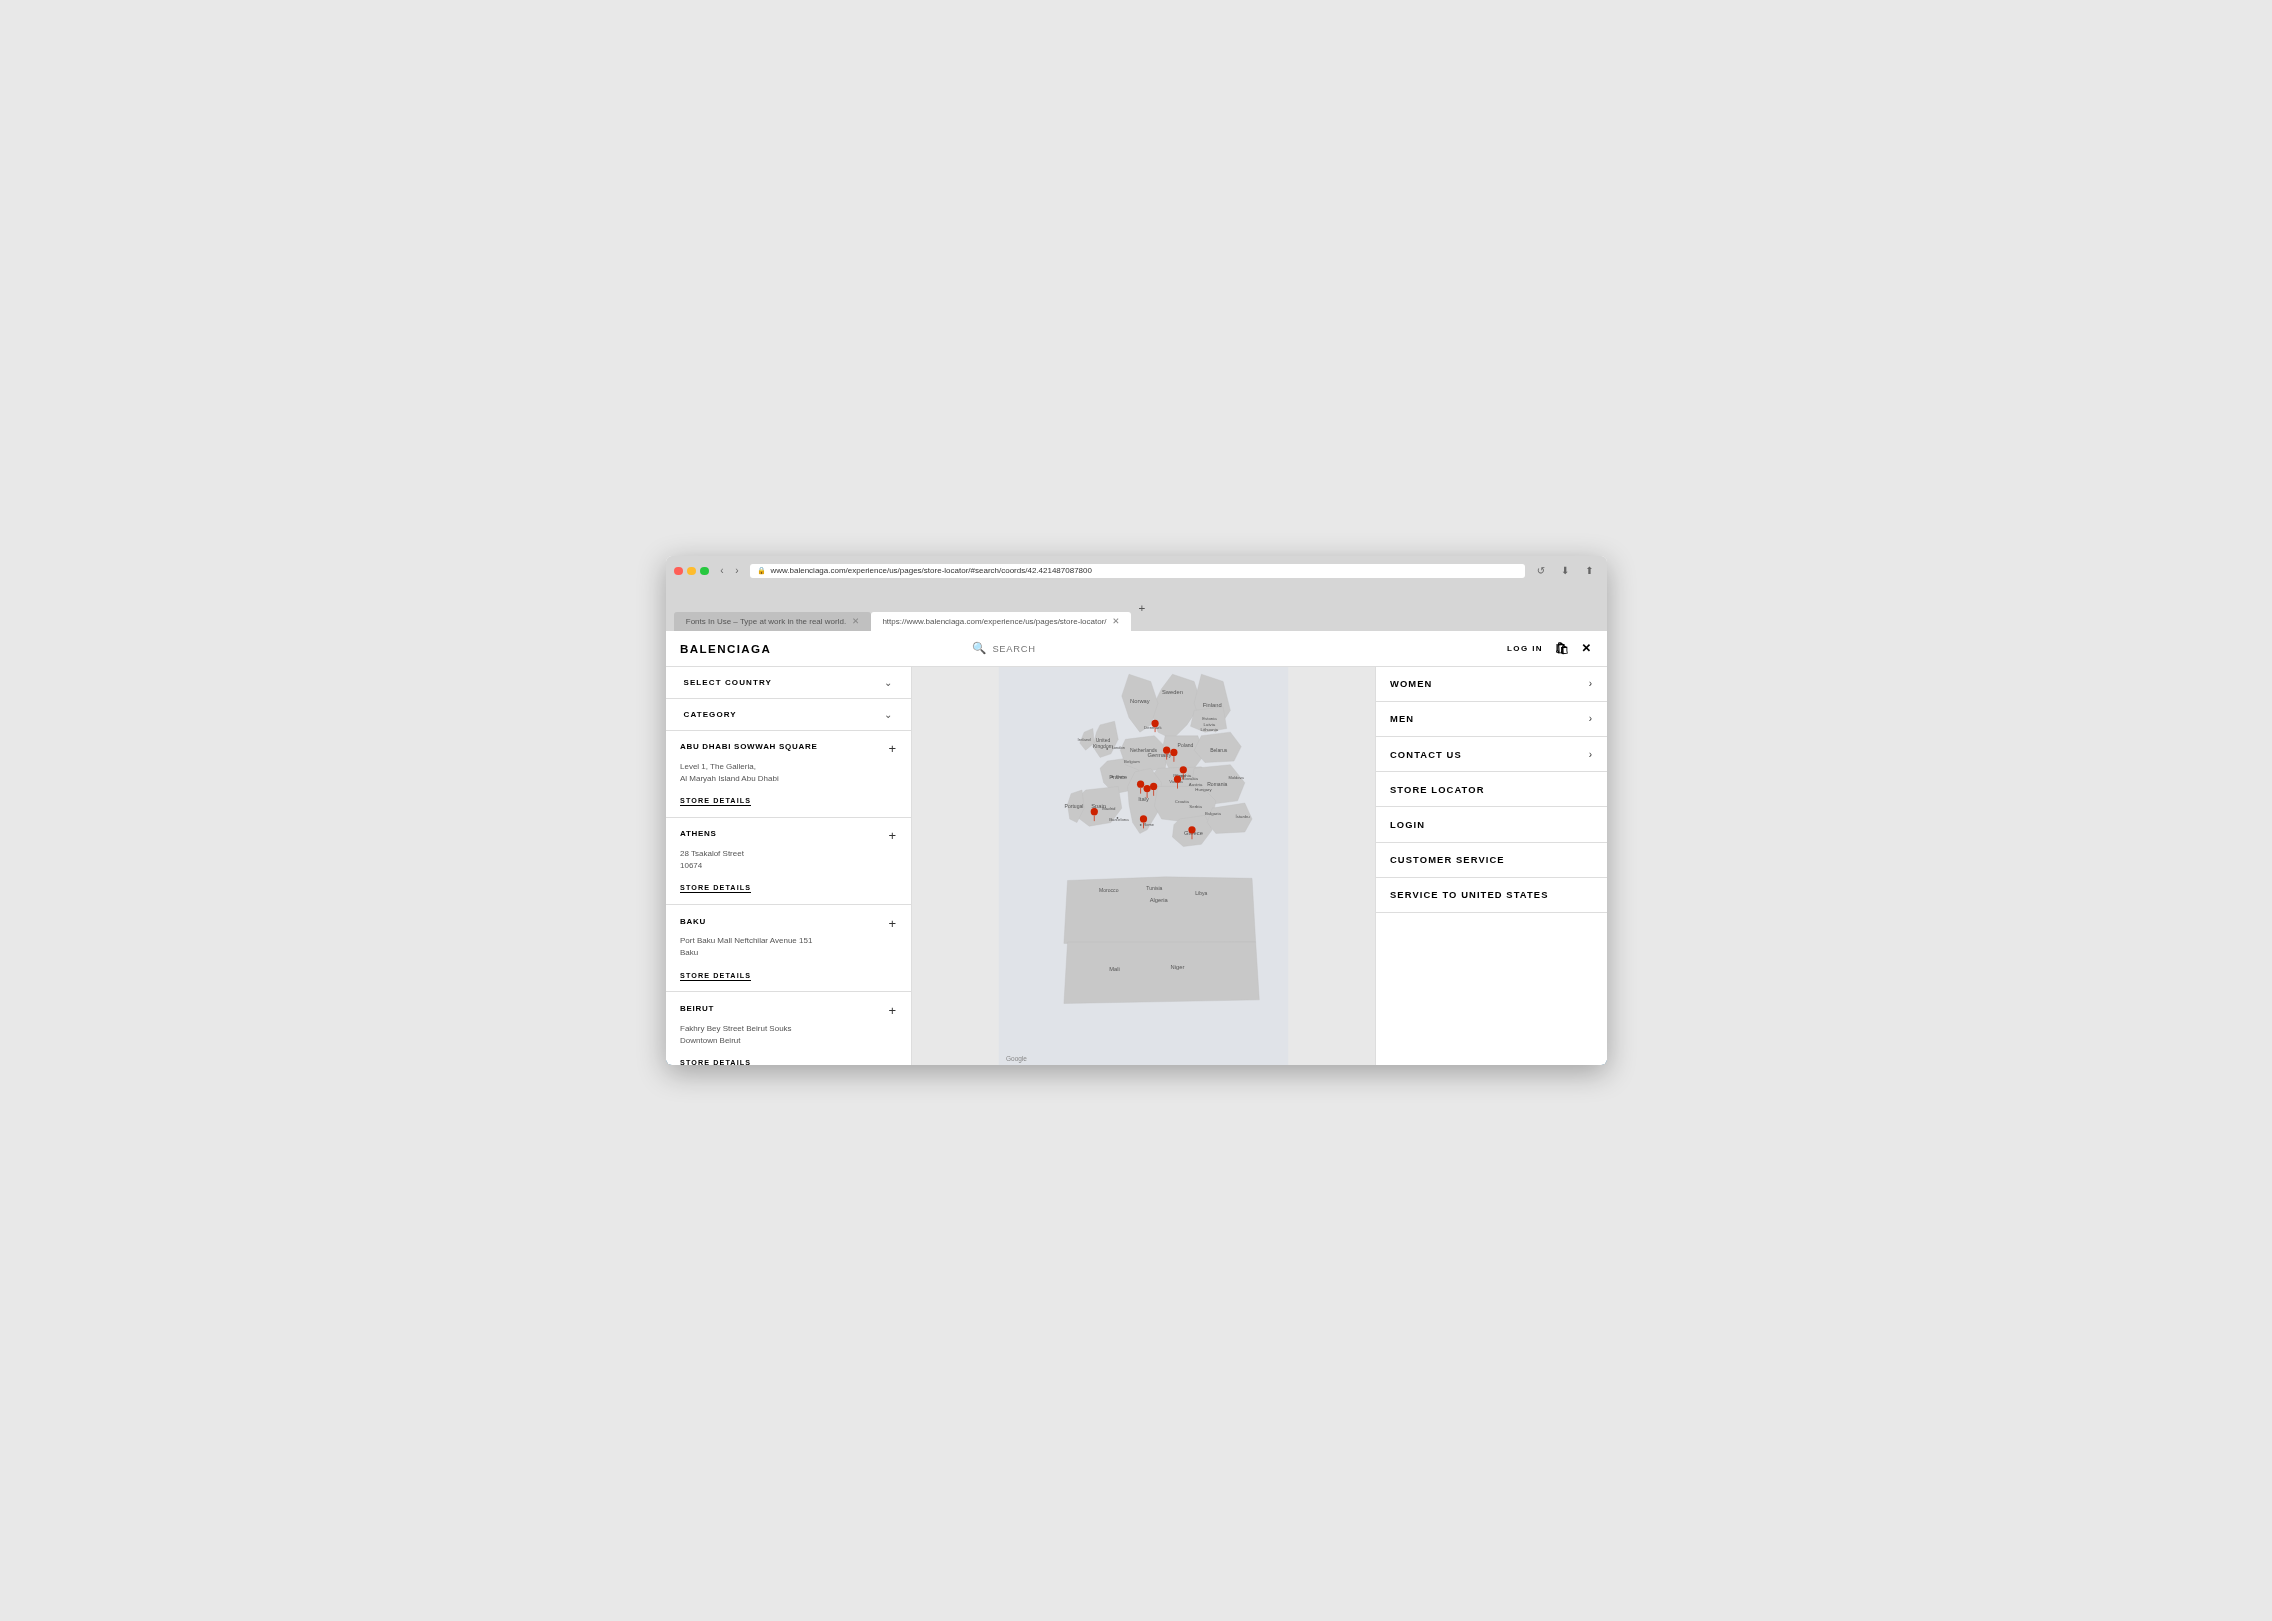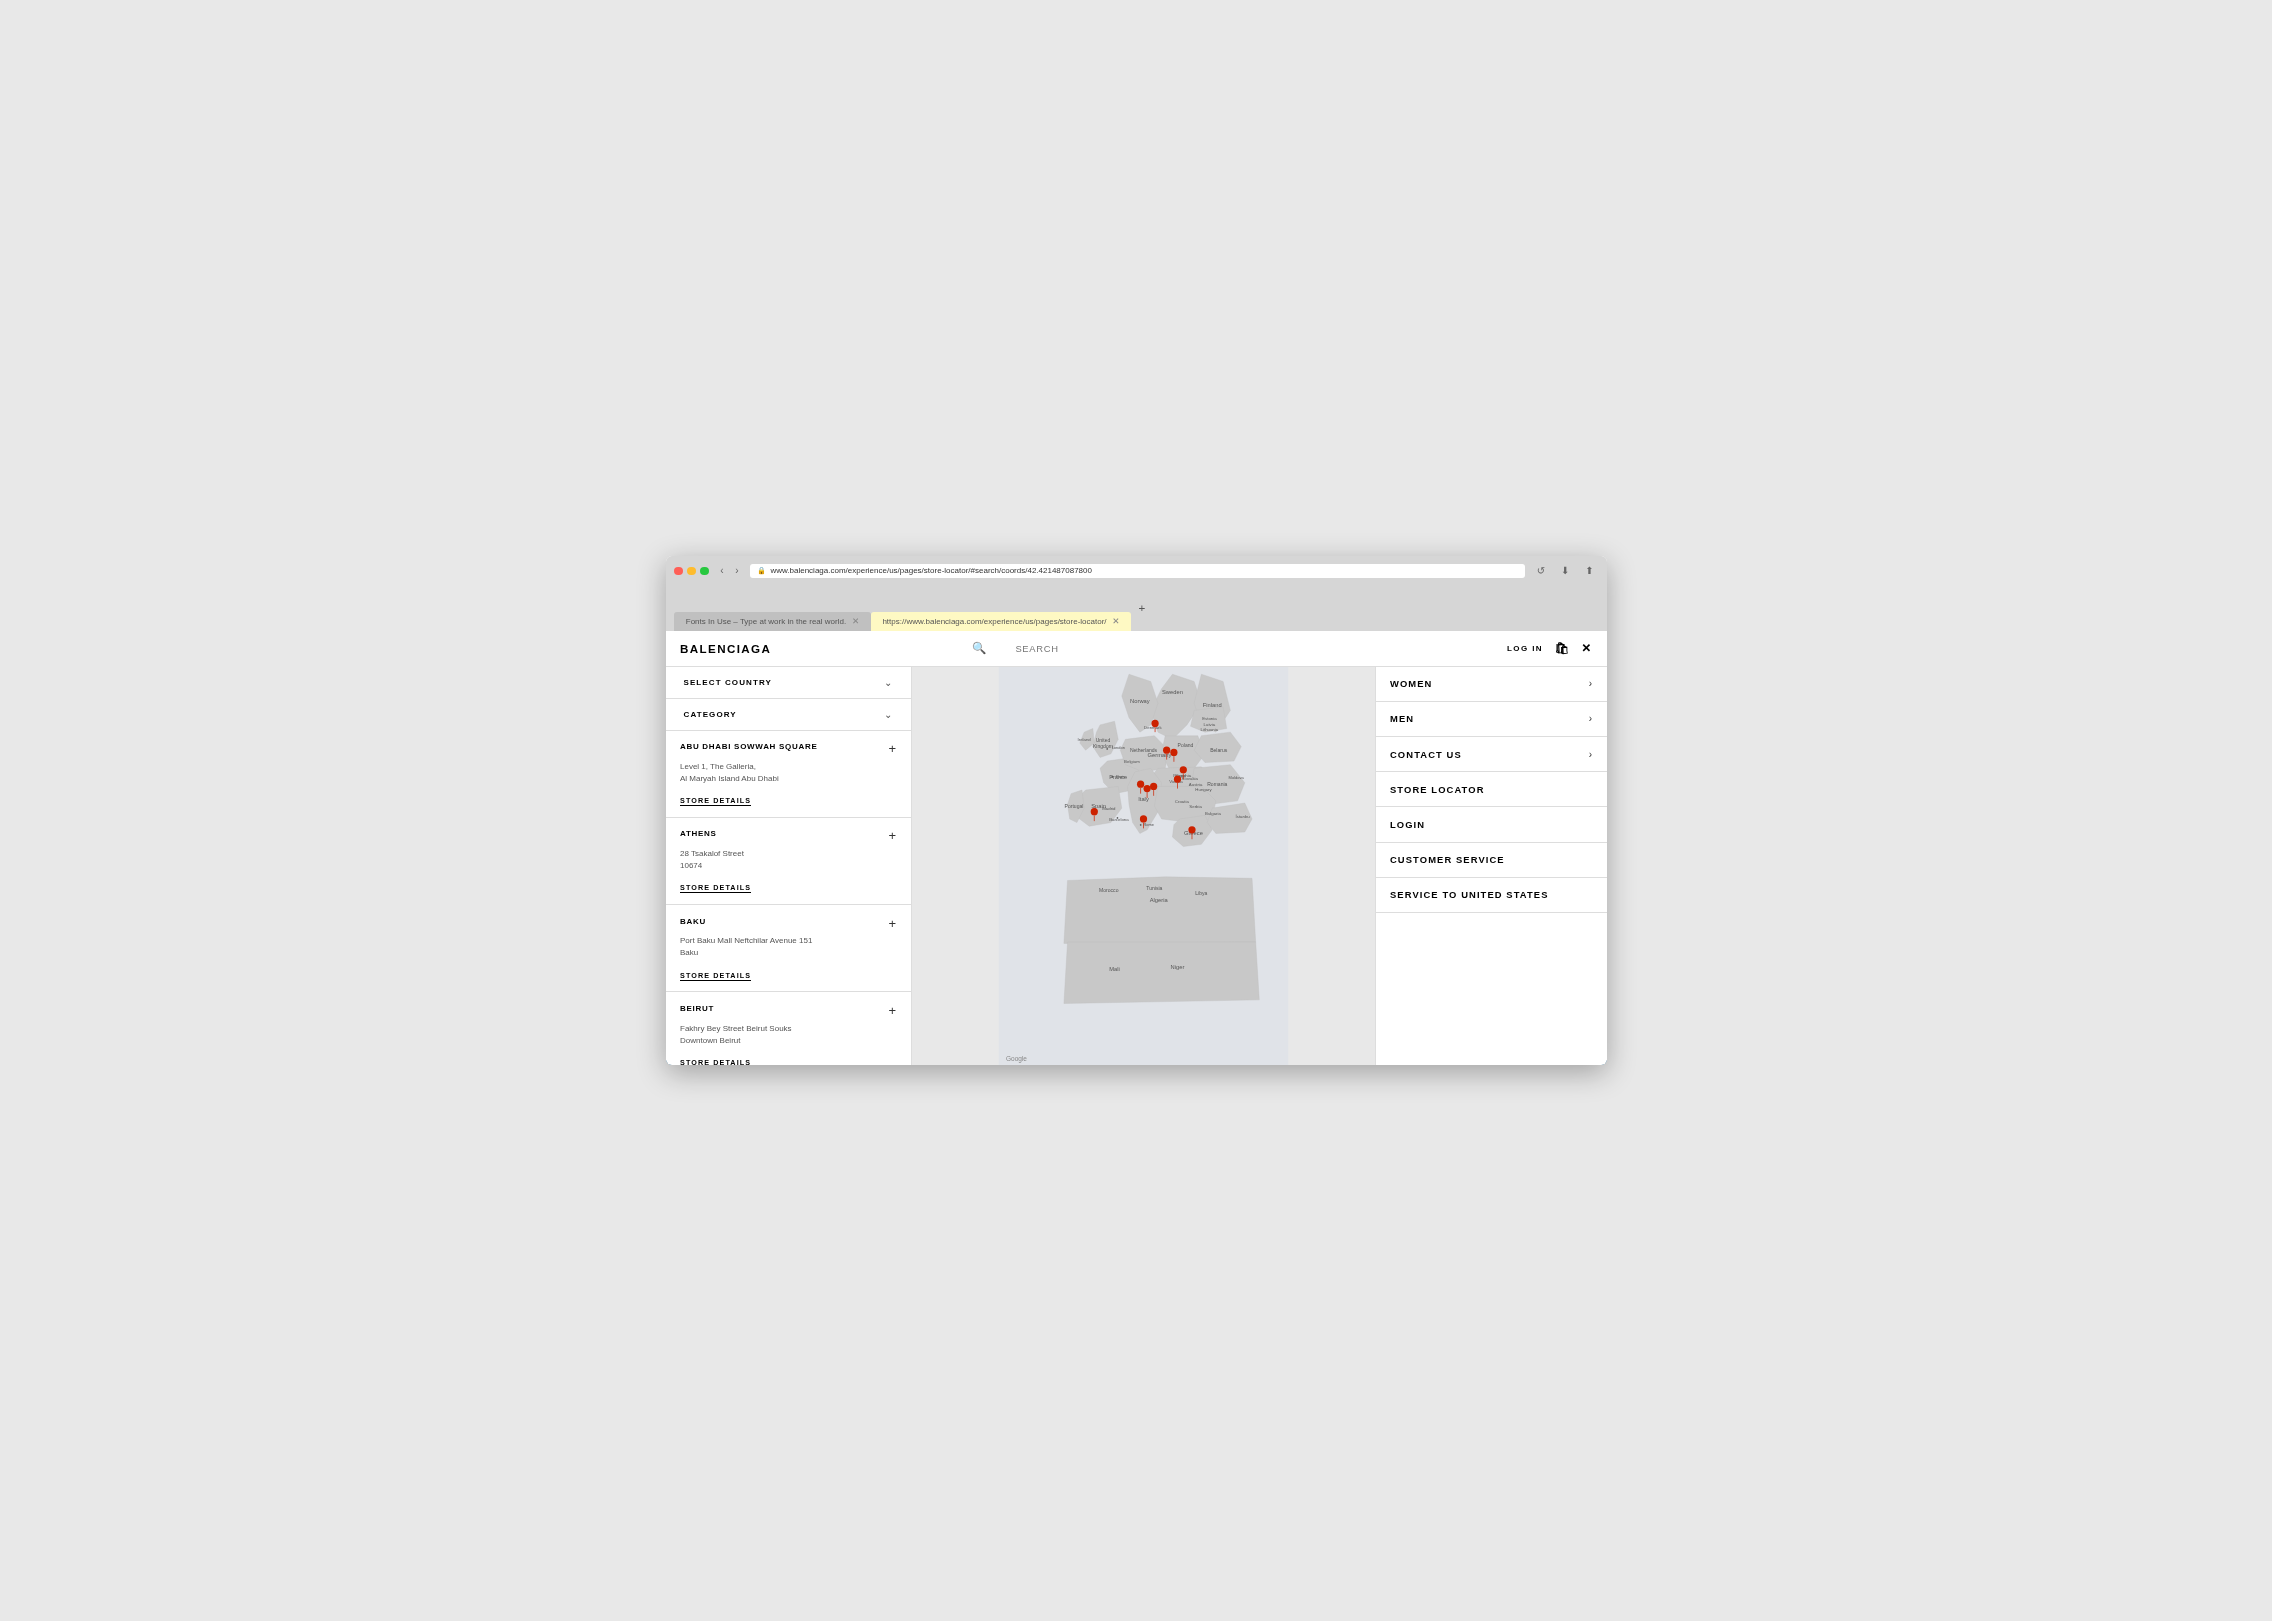--- a/index.html
+++ b/index.html
@@ -63,21 +63,21 @@
       background: #c0c0c0;
       padding: 4.3px 11.6px;
       font-size: 8px;
       color: #555;
       border-radius: 2.9px 2.9px 0 0;
       display: flex;
       align-items: center;
       gap: 5.8px;
       margin-top: 28px;
     }
-    .tab.active { background: #fef9c3; }
+    .tab.active { background: #ffffff; }
     .tab-close { color: #888; font-size: 8.7px; cursor: pointer; }
     .tab-new { background: none; border: none; padding: 4.3px 7.2px; font-size: 11.6px; color: #555; cursor: pointer; }
 
     
     .browser-content {
       background: #0c4a6e;
     }
 
     
     .app-header {
@@ -105,21 +105,20 @@
       max-width: 290px;
       margin: 0 22px;
     }
     .search-bar input {
       border: none;
       outline: none;
       font-size: 9.4px;
       letter-spacing: 0.7px;
       width: 100%;
       background: transparent;
-      margin-left: 23px;
     }
 
     .header-actions {
       display: flex;
       align-items: center;
       gap: 11.6px;
     }
     .header-actions button {
       background: none;
       border: none;

